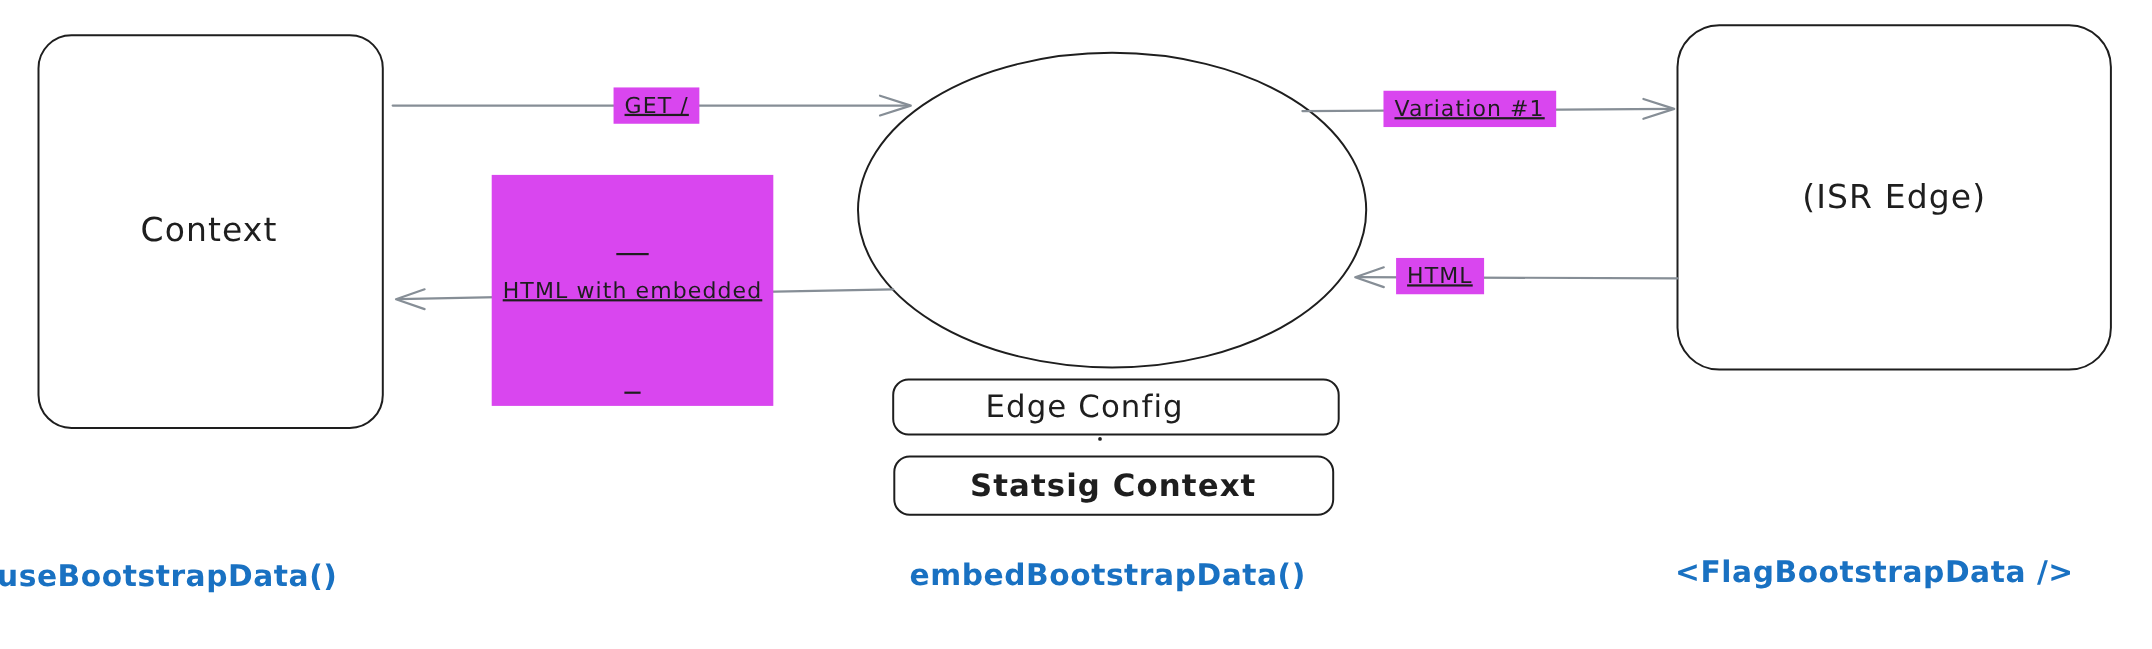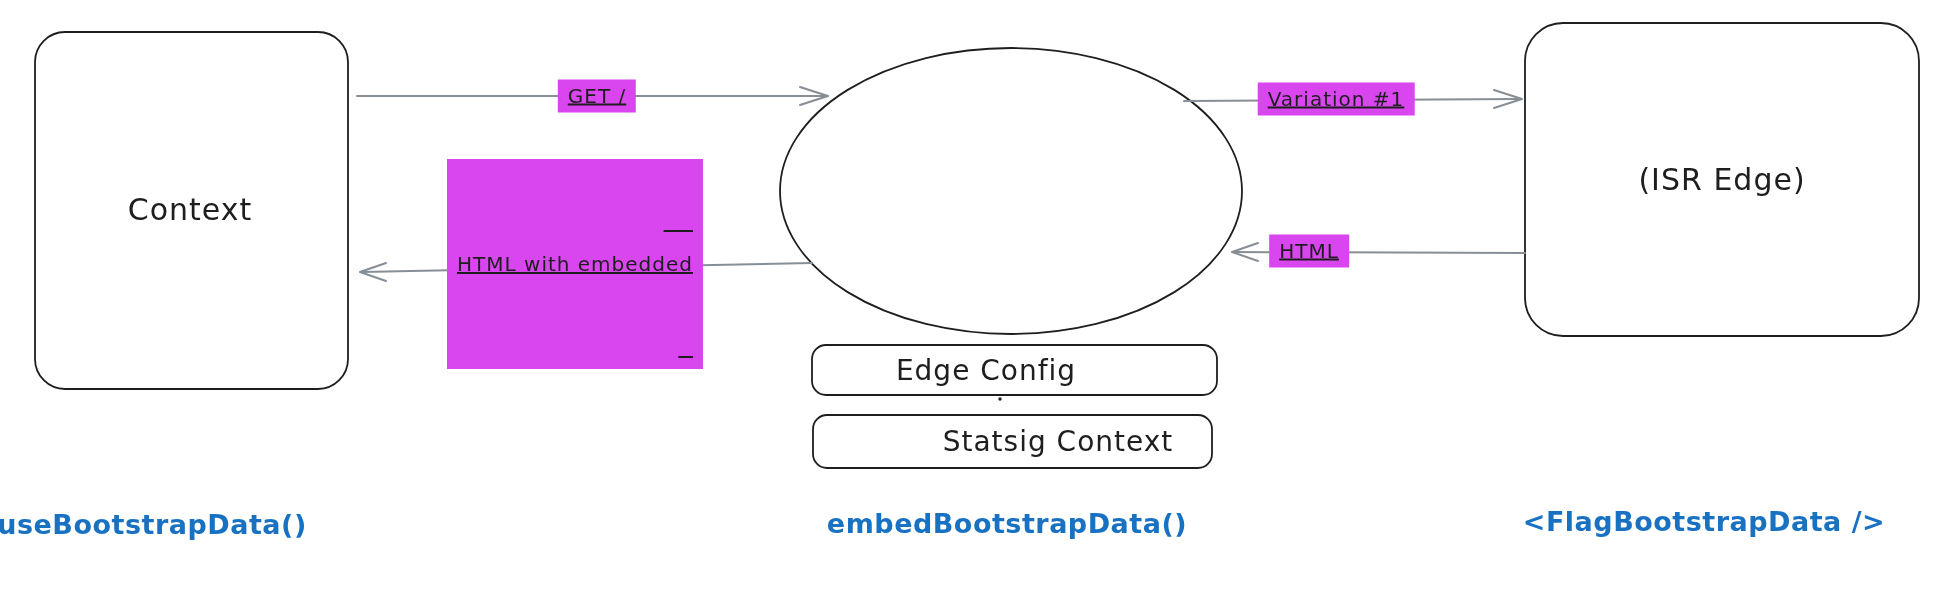--- a/index.html
+++ b/index.html
@@ -24,21 +24,21 @@
   }
   .node-label { font-size: 30px; line-height: 36px; letter-spacing: 1px; }
   .arrow-label {
     font-size: 20px;
     line-height: 33px;
     letter-spacing: 1px;
     background: #d946ef;
     padding: 0 10px;
     text-decoration: underline;
   }
-  .arrow-label.two-line { line-height: 42px; text-align: right; }
+  .arrow-label.two-line { line-height: 42px; }
   .small-label { font-size: 28px; letter-spacing: 1px; }
   .code-label {
     font-size: 27px;
     font-weight: bold;
     letter-spacing: 0.5px;
     color: #1971c2;
   }
 </style>
 </head>
 <body>
@@ -82,21 +82,21 @@
 
   <div class="label node-label" style="left:190px; top:210px;">Context</div>
 
 
   <div class="label node-label" style="left:1722px; top:180px;">
     <div>(ISR Edge)</div>
   </div>
 
   <div class="label small-label" style="left:986px; top:370px;">Edge Config</div>
 
-  <div class="label small-label" style="left:1058px; top:441px;">Statsig Context</div>
+  <div class="label small-label" style="left:1012px; top:441px;font-weight:bold;">Statsig Context</div>
 
   <div class="label arrow-label" style="left:597px; top:96px;">GET /</div>
 
   <div class="label arrow-label" style="left:1336px; top:99px;">Variation #1</div>
 
   <div class="label arrow-label" style="left:1309px; top:251px;">HTML</div>
 
   <div class="label arrow-label two-line" style="left:575px; top:264px;">
     <div>HTML with embedded</div>
   </div>

